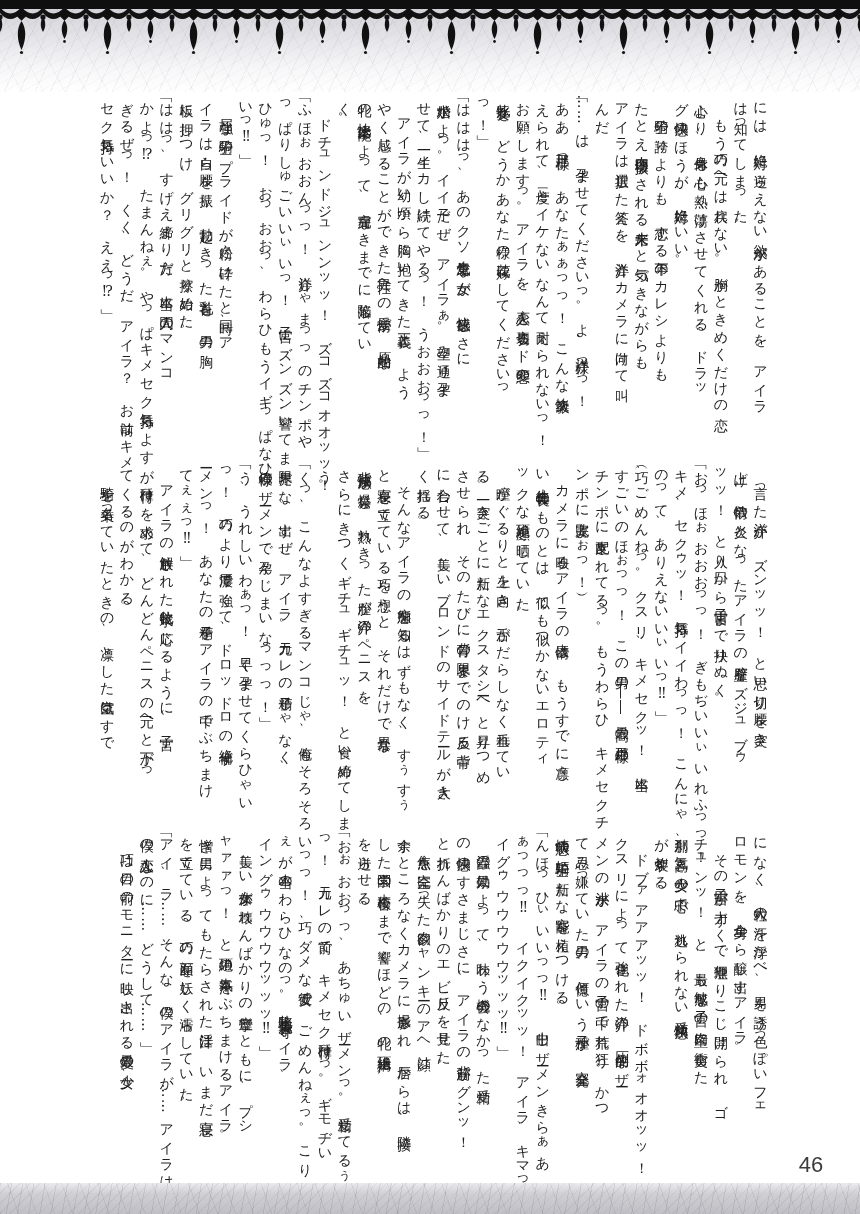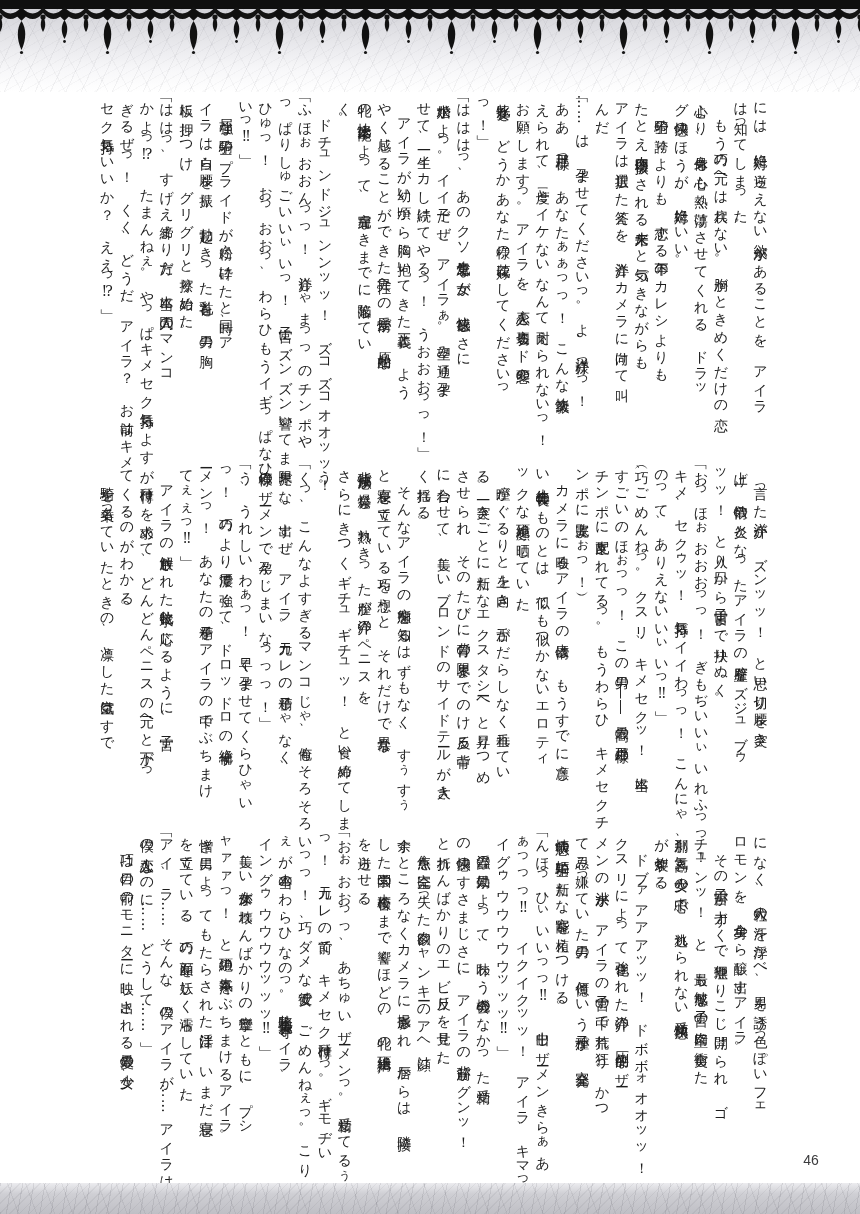--- a/index.html
+++ b/index.html
@@ -49,21 +49,21 @@
     font-family: "DejaVu Serif", "Liberation Serif", serif;
   }
   .block-1 { top: 93px; }
   .block-2 { top: 460px; }
   .block-3 { top: 828px; }
   .page-number {
     position: absolute;
     top: 1152px; left: 791px;
     width: 40px;
     text-align: center;
-    font-size: 14px;
+    font-size: 22px;
     color: #3c3c3e;
     font-family: "Liberation Sans", "DejaVu Sans", sans-serif;
   }
 </style>
 </head>
 <body>
 
 <div class="top-texture"></div>
 
 <svg class="lace" width="860" height="56" viewBox="0 0 860 56" aria-hidden="true">

